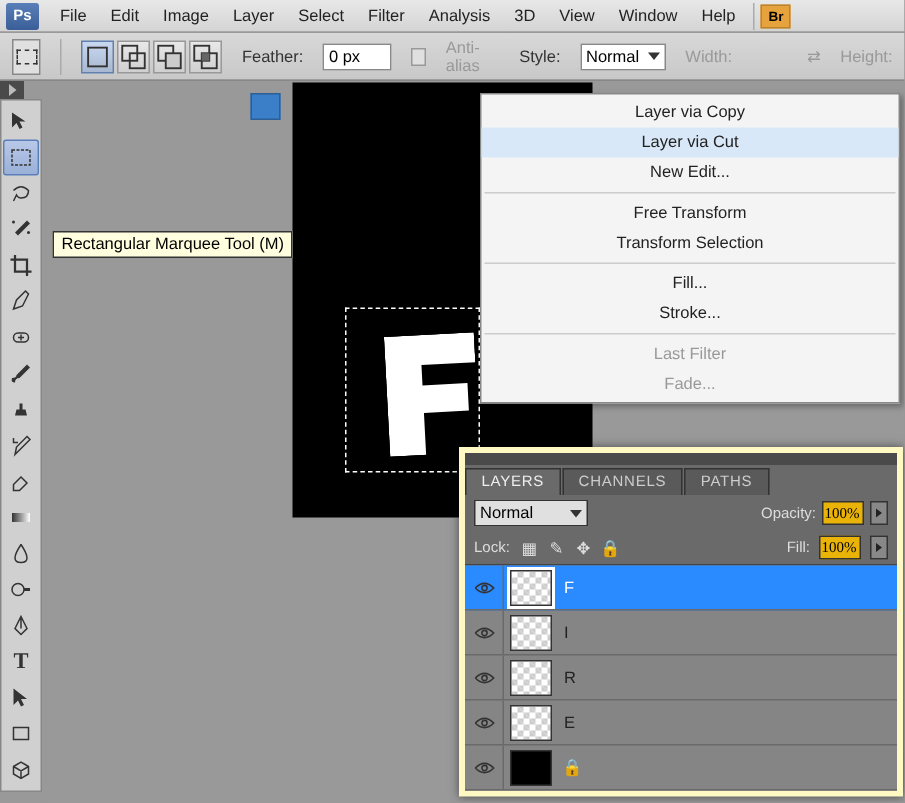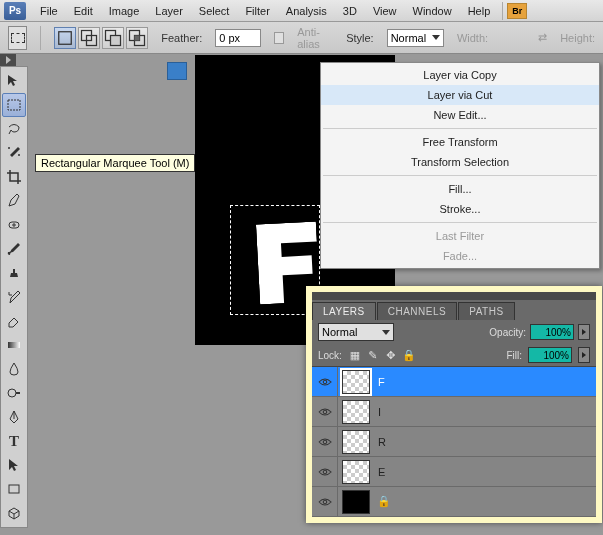--- a/index.html
+++ b/index.html
@@ -48,30 +48,30 @@
 .letter-f { position: absolute; top: 223px; left: 258px; width: 60px; height: 80px; background: #fff; clip-path: polygon(0 0, 100% 0, 100% 25%, 40% 25%, 40% 42%, 90% 42%, 90% 65%, 40% 65%, 40% 100%, 0 100%); transform: rotate(-3deg); }
 
 
 .context-menu { position: absolute; top: 62px; left: 320px; width: 280px; background: #f4f4f4; border: 1px solid #888; box-shadow: 2px 2px 4px rgba(0,0,0,0.3); padding: 2px 0; z-index: 60; }
 .cm-item { padding: 4px 18px; color: #222; cursor: default; text-align: center; }
 .cm-item.hl { background: #d8e8f8; }
 .cm-item.dim { color: #999; }
 .cm-sep { height: 1px; background: #ccc; margin: 3px 2px; }
 
 
-.layers-panel { position: absolute; top: 286px; left: 306px; width: 296px; background: #6a6a6a; border: 6px solid #fef9c3; z-index: 70; box-shadow: 0 0 6px rgba(0,0,0,0.5); }
+.layers-panel { position: absolute; top: 298px; left: 306px; width: 296px; background: #6a6a6a; border: 4px solid #fef9c3; z-index: 70; box-shadow: 0 0 6px rgba(0,0,0,0.5); }
 .lp-header { height: 8px; background: #4a4a4a; display: flex; align-items: center; justify-content: flex-end; padding-right: 4px; }
 .lp-tabs { display: flex; background: #6a6a6a; height: 20px; align-items: flex-end; }
 .lp-tab { padding: 3px 10px; color: #ccc; font-size: 10px; letter-spacing: 0.5px; background: #5a5a5a; margin-right: 1px; border-top: 1px solid #333; border-left: 1px solid #333; border-right: 1px solid #333; height: 18px; }
 .lp-tab.active { background: #6a6a6a; color: #eee; }
 .lp-row { display: flex; align-items: center; padding: 3px 6px; gap: 4px; background: #6a6a6a; }
 .lp-select { width: 76px; height: 18px; background: #e0e0e0; border: 1px solid #333; display: flex; align-items: center; padding: 0 3px; justify-content: space-between; font-size: 10px; }
 .lp-select .tri { width: 0; height: 0; border-left: 4px solid transparent; border-right: 4px solid transparent; border-top: 5px solid #333; }
 .lp-label { color: #ddd; font-size: 10px; }
-.lp-val { width: 44px; height: 16px; background: #14b8a6; border: 1px solid #333; display: flex; align-items: center; padding: 0 2px; font-size: 10px; justify-content: flex-end; }
+.lp-val { width: 28px; height: 16px; background: #eab308; border: 1px solid #333; display: flex; align-items: center; padding: 0 2px; font-size: 10px; justify-content: flex-end; font-family: Liberation Serif, serif; }
 .lp-arrow { width: 12px; height: 16px; background: #888; border: 1px solid #333; display: flex; align-items: center; justify-content: center; }
 .lp-arrow .tri { width: 0; height: 0; border-top: 3px solid transparent; border-bottom: 3px solid transparent; border-left: 4px solid #222; }
 
 .lp-lock-row { display: flex; align-items: center; padding: 3px 6px; gap: 6px; background: #6a6a6a; border-bottom: 1px solid #444; }
 .lp-lock-icons { display: flex; gap: 4px; }
 .lp-lock-icons span { width: 14px; height: 14px; display: flex; align-items: center; justify-content: center; color: #ddd; font-size: 11px; }
 
 .lp-list { background: #858585; }
 .layer-row { display: flex; align-items: center; height: 30px; border-bottom: 1px solid #6a6a6a; }
 .layer-row.sel { background: #2a8aff; }

